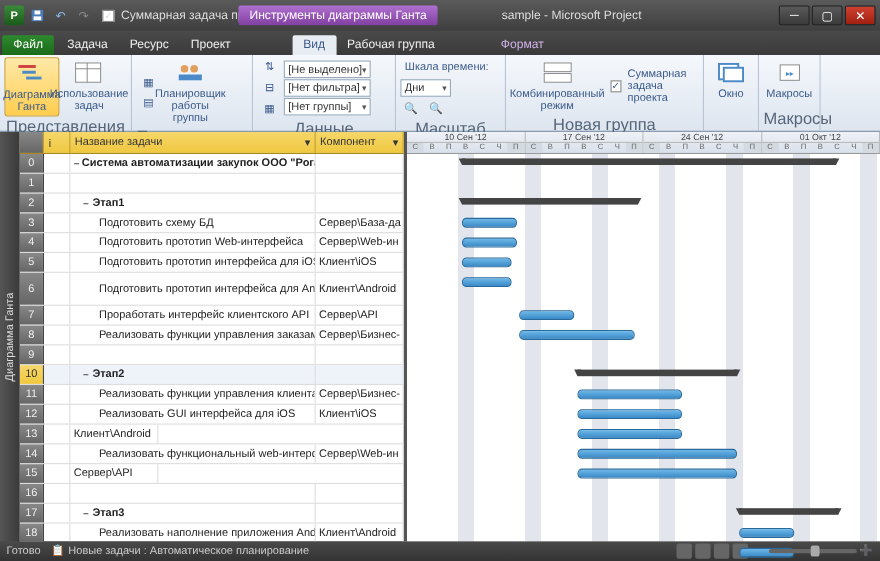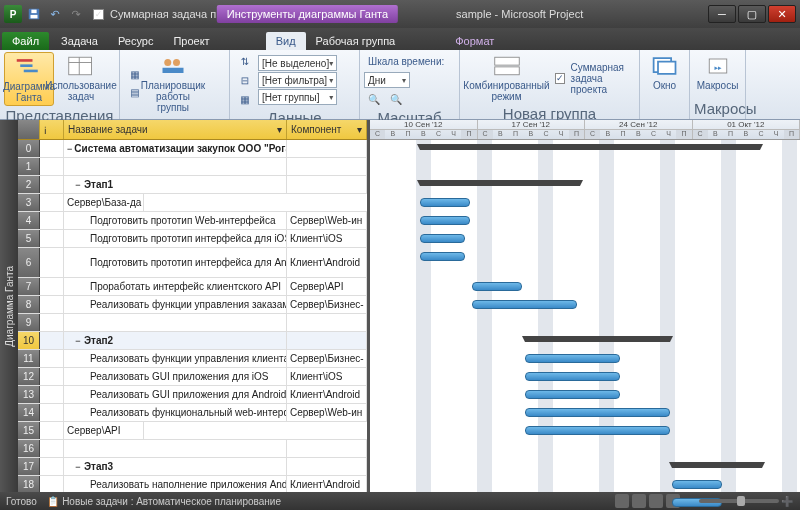--- a/index.html
+++ b/index.html
@@ -269,20 +269,21 @@
         </div>
         <div class="grow sum">
           <div class="gc-n">2</div>
           <div class="gc-i"></div>
           <div class="gc-name indent1"><span class="outline">−</span>Этап1</div>
           <div class="gc-comp"></div>
         </div>
         <div class="grow">
           <div class="gc-n">3</div>
           <div class="gc-i"></div>
+          <div class="gc-name indent2">Подготовить схему БД</div>
           <div class="gc-comp">Сервер\База-да</div>
         </div>
         <div class="grow">
           <div class="gc-n">4</div>
           <div class="gc-i"></div>
           <div class="gc-name indent2">Подготовить прототип Web-интерфейса</div>
           <div class="gc-comp">Сервер\Web-ин</div>
         </div>
         <div class="grow">
           <div class="gc-n">5</div>
@@ -322,27 +323,26 @@
         </div>
         <div class="grow">
           <div class="gc-n">11</div>
           <div class="gc-i"></div>
           <div class="gc-name indent2">Реализовать функции управления клиентами</div>
           <div class="gc-comp">Сервер\Бизнес-</div>
         </div>
         <div class="grow">
           <div class="gc-n">12</div>
           <div class="gc-i"></div>
-          <div class="gc-name indent2">Реализовать GUI приложения для iOS</div>
+          <div class="gc-name indent2">Реализовать GUI интерфейса для iOS</div>
           <div class="gc-comp">Клиент\iOS</div>
         </div>
         <div class="grow">
           <div class="gc-n">13</div>
           <div class="gc-i"></div>
-          <div class="gc-name indent2">Реализовать GUI приложения для Android</div>
           <div class="gc-comp">Клиент\Android</div>
         </div>
         <div class="grow">
           <div class="gc-n">14</div>
           <div class="gc-i"></div>
           <div class="gc-name indent2">Реализовать функциональный web-интерфейс</div>
           <div class="gc-comp">Сервер\Web-ин</div>
         </div>
         <div class="grow">
           <div class="gc-n">15</div>

